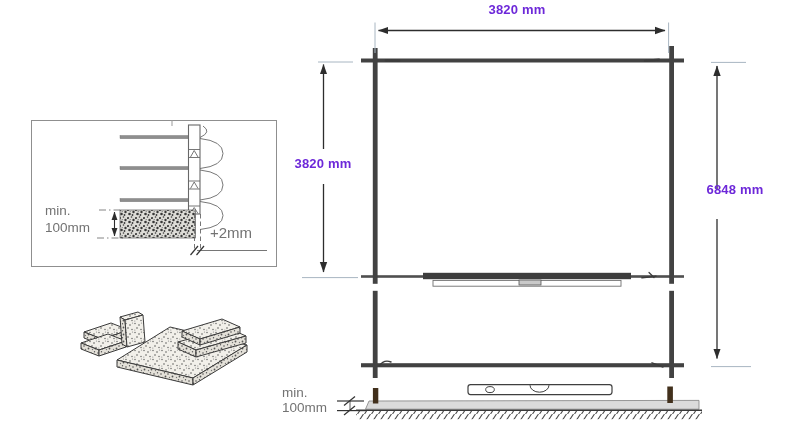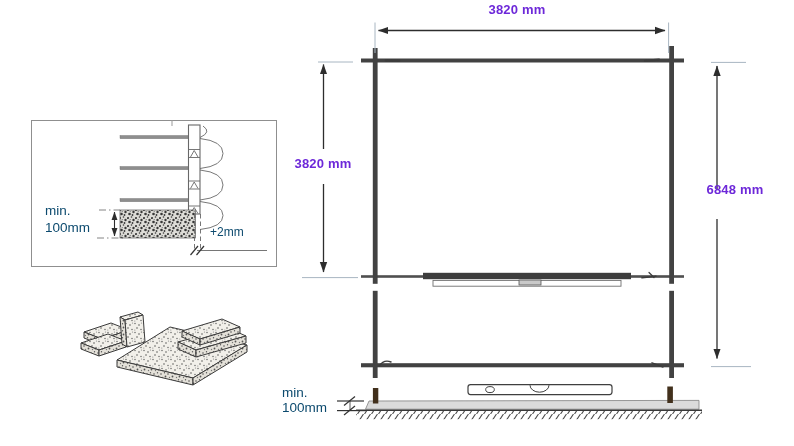--- a/index.html
+++ b/index.html
@@ -1,21 +1,21 @@
 <!DOCTYPE html>
 <html><head>
 <meta charset="utf-8">
 <style>
   html,body{margin:0;padding:0;background:#fff;}
   #stage{position:relative;width:794px;height:446px;background:#ffffff;overflow:hidden;
          font-family:"Liberation Sans",sans-serif;}
   #main-svg{position:absolute;left:0;top:0;z-index:1;}
   .label{position:absolute;z-index:5;color:#2d2d2d;}
   .dim-label{font-size:13px;font-weight:bold;letter-spacing:.2px;text-align:center;color:#6d28d9;}
-  .note-label{font-size:13.5px;font-weight:400;color:#0c4a6e;line-height:17px;}
+  .note-label{font-size:13.5px;font-weight:400;color:#737373;line-height:17px;}
   .note-label span{display:block;}
   #inset-box{position:absolute;left:31px;top:120px;width:246px;height:147px;
              border:1.4px solid #8f8f8f;background:#fff;box-sizing:border-box;z-index:2;}
   #inset-svg{position:absolute;left:-1px;top:-1px;}
   #blocks-wrap{position:absolute;left:62px;top:295px;width:200px;height:100px;z-index:2;}
 </style>
 </head>
 <body>
 
 <div id="stage">
@@ -153,21 +153,21 @@
         <line x1="166" y1="130.5" x2="236" y2="130.5" stroke="#666666" stroke-width="0.9"></line>
         <line x1="159.5" y1="135" x2="167" y2="126" stroke="#333333" stroke-width="1.2"></line>
         <line x1="165.5" y1="135" x2="173" y2="126" stroke="#333333" stroke-width="1.2"></line>
       </g>
     </svg>
 
     <div class="label note-label" style="left:13px;top:81px;">
       <span>min.</span>
       <span>100mm</span>
     </div>
-    <div class="label note-label" style="left:178px;top:103px;font-size:12px;">+2mm</div>
+    <div class="label note-label" style="left:178px;top:103px;font-size:15px;">+2mm</div>
   </div>
 
   <div id="blocks-wrap">
     <svg width="200" height="100" viewBox="0 0 200 100">
       <defs>
         <pattern id="speck" patternUnits="userSpaceOnUse" width="9" height="9">
           <rect width="9" height="9" fill="#f2f0ea"></rect>
           <circle cx="1" cy="1.5" r="0.7" fill="#5c5c5c"></circle>
           <circle cx="5" cy="3" r="0.8" fill="#5c5c5c"></circle>
           <circle cx="7.5" cy="1" r="0.6" fill="#8a8a8a"></circle>

